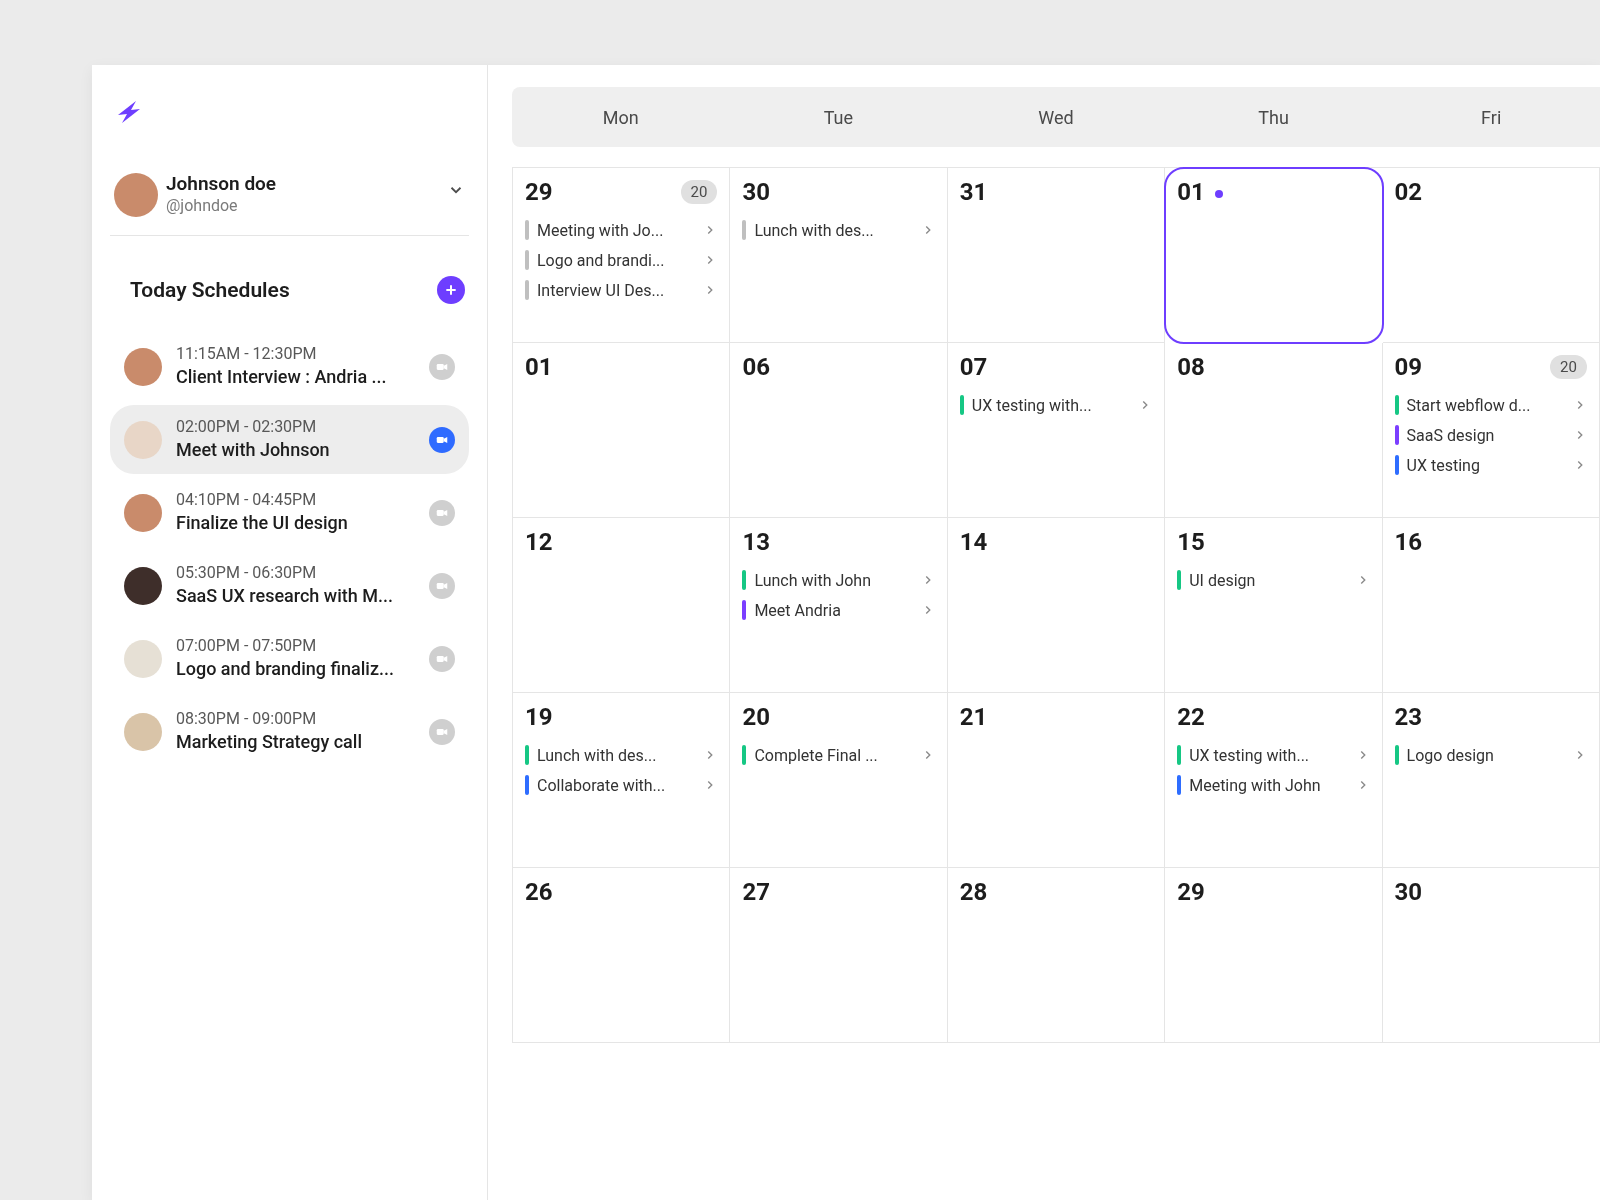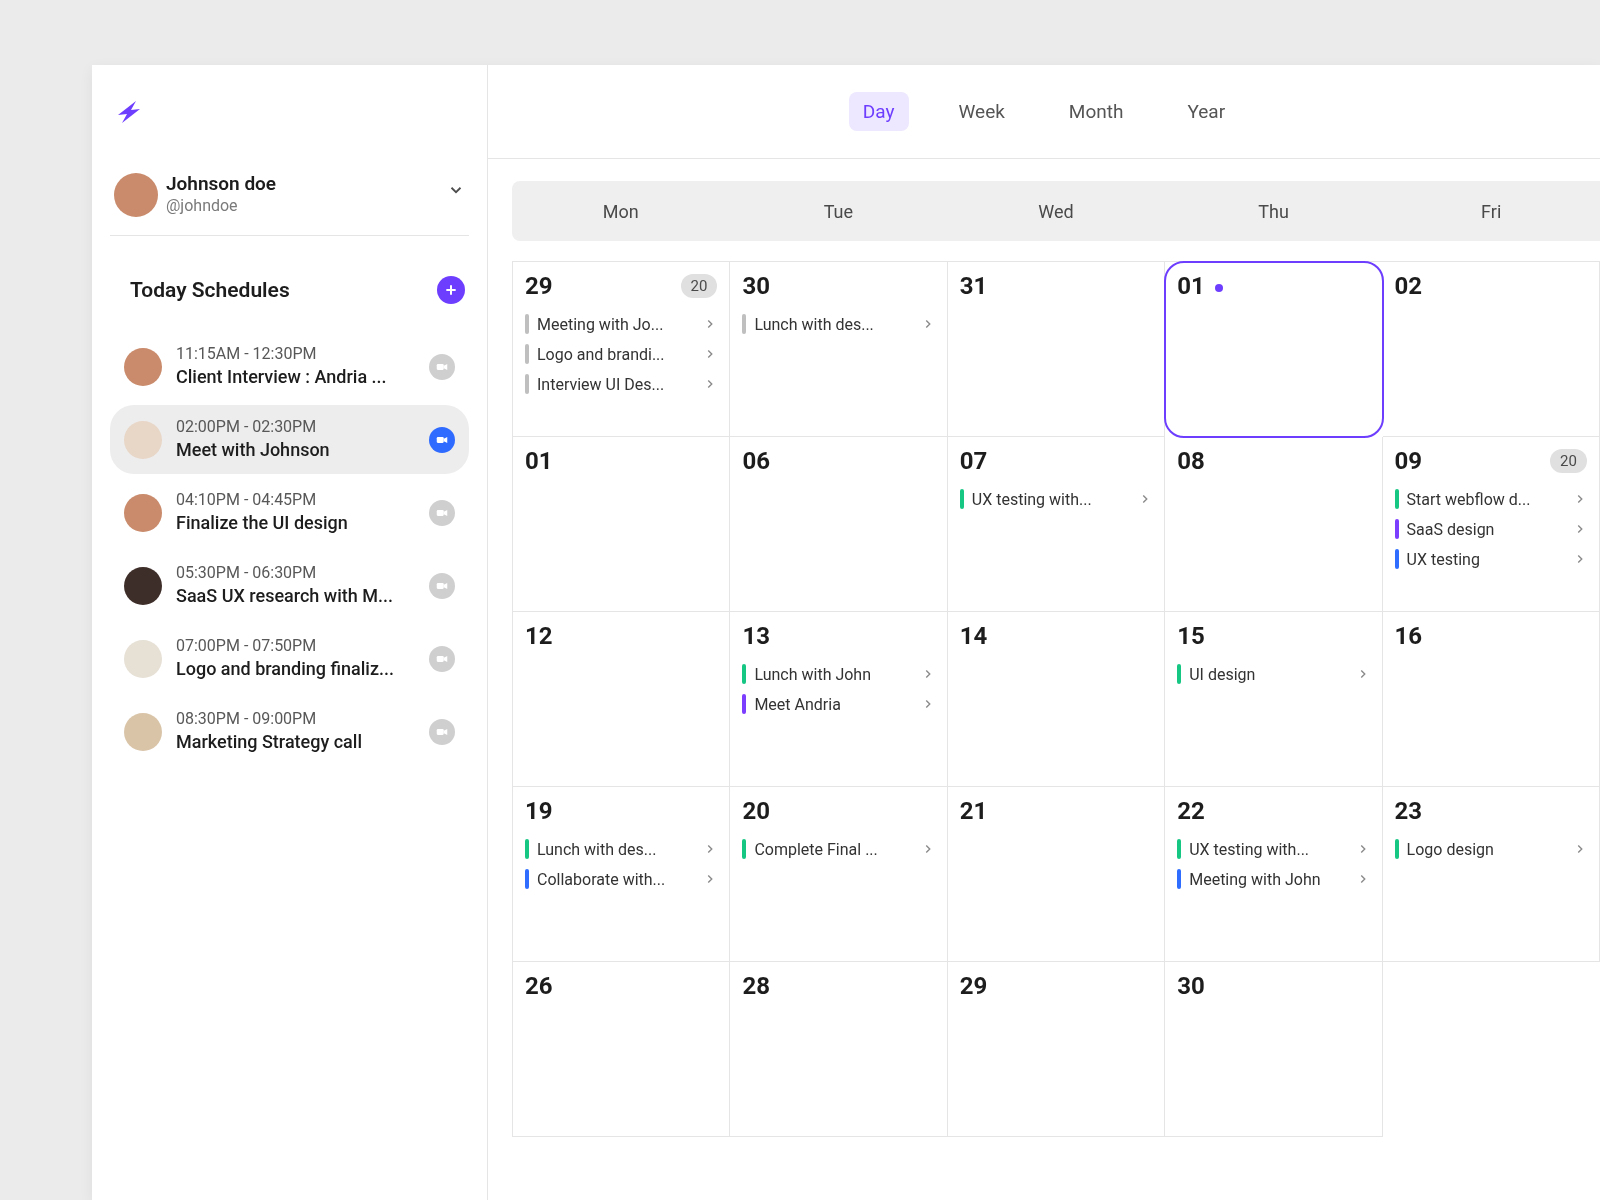--- a/index.html
+++ b/index.html
@@ -269,28 +269,20 @@
                 <rect x="3" y="7" width="12" height="10" rx="2"></rect>
                 <path d="M15 10 L21 7 L21 17 L15 14 Z"></path>
               </svg>
             </span>
           </div>
         </div>
     </div>
   </aside>
 
   <section class="main">
-    <div class="topbar">
-      <div class="tabs" id="tabs">
-          <div class="tab active">Day</div>
-          <div class="tab">Week</div>
-          <div class="tab">Month</div>
-          <div class="tab">Year</div>
-        </div>
-    </div>
     <div class="cal-wrap">
       <div class="weekhead" id="weekhead">
           <div>Mon</div>
           <div>Tue</div>
           <div>Wed</div>
           <div>Thu</div>
           <div>Fri</div>
         </div>
       <div class="grid" id="cal-grid">
           <div class="cell">
@@ -579,20 +571,26 @@
             </div>
           </div>
           <div class="cell">
             <div class="daterow">
               <span class="daynum">26</span>
             </div>
             <div class="evlist"></div>
           </div>
           <div class="cell">
             <div class="daterow">
+              <span class="daynum">27</span>
+            </div>
+            <div class="evlist"></div>
+          </div>
+          <div class="cell">
+            <div class="daterow">
               <span class="daynum">28</span>
             </div>
             <div class="evlist"></div>
           </div>
           <div class="cell">
             <div class="daterow">
               <span class="daynum">29</span>
             </div>
             <div class="evlist"></div>
           </div>

